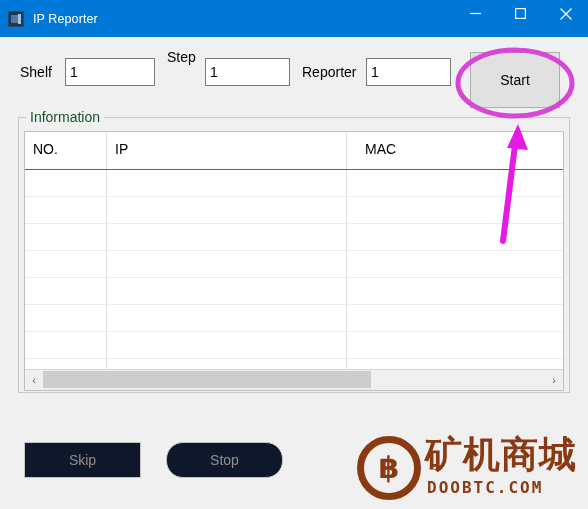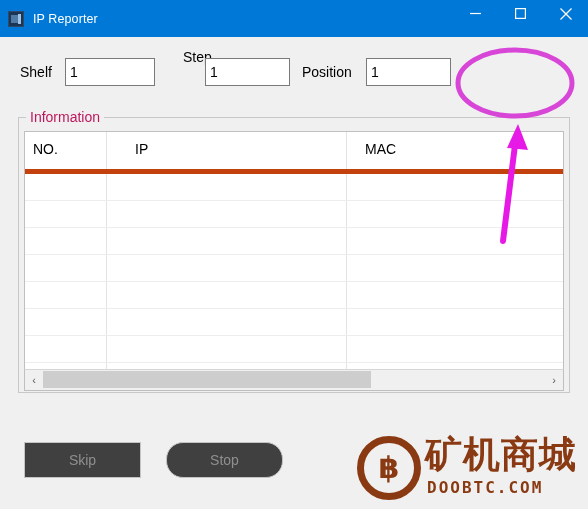--- a/index.html
+++ b/index.html
@@ -116,38 +116,38 @@
     width: 552px; height: 276px;
     border: 1px solid #c8c8c8;
     box-sizing: border-box;
   }
   #info-group-label {
     position: absolute;
     left: 26px; top: 109px;
     background: #f0f0f0;
     padding: 0 4px;
     font-size: 14px;
-    color: #be185d;
+    color: #14532d;
   }
 
   
   #info-table {
     position: absolute;
     left: 24px; top: 131px;
     width: 540px; height: 238px;
     background: #ffffff;
     border: 1px solid #bfbfbf;
     border-bottom: none;
     box-sizing: border-box;
     overflow: hidden;
   }
   #table-head {
     position: relative;
     height: 37px;
-    border-bottom: 5px solid #c2410c;
+    border-bottom: 1px solid #c2410c;
     padding-left: 40px;
   }
   .th {
     position: absolute;
     top: 9px;
     font-size: 14px;
     color: #000000;
   }
   .col-div {
     position: absolute;
@@ -201,21 +201,21 @@
     top: 442px;
     height: 36px;
     box-sizing: border-box;
     font-family: "Liberation Sans", sans-serif;
     font-size: 14px;
     display: flex;
     align-items: center;
     justify-content: center;
   }
   .btn-disabled {
-    background: #404040;
+    background: #0f172a;
     border: 1px solid #c4c4c4;
     color: #8f8f8f;
   }
   .btn-enabled {
     background: #e8e8e8;
     border: 1px solid #bdbdbd;
     color: #000000;
   }
 
   
@@ -296,36 +296,37 @@
             <line x1="0.5" y1="0.5" x2="11.5" y2="11.5" stroke="#ffffff" stroke-width="1.2"></line>
             <line x1="11.5" y1="0.5" x2="0.5" y2="11.5" stroke="#ffffff" stroke-width="1.2"></line>
           </svg>
       </div>
     </div>
   </div>
 
   <div class="field-label" style="left:20px; top:64px;">Shelf</div>
   <input class="text-input" style="left: 65px; top: 58px; width: 90px;" value="1">
 
-  <div class="field-label" style="left:167px; top:49px;margin-left:16px;">Step</div>
+  <div class="field-label" style="left:167px; top:49px;">Step</div>
   <input class="text-input" style="left: 205px; top: 58px; width: 85px;" value="1">
 
-  <div class="field-label" style="left:302px; top:64px;">Position</div>
+  <div class="field-label" style="left:302px; top:64px;">Reporter</div>
   <input class="text-input" style="left: 366px; top: 58px; width: 85px;" value="1">
 
+  <div id="start-button">Start</div>
 
   <div id="info-group"></div>
   <div id="info-group-label">Information</div>
 
   <div id="info-table">
     <div class="col-div" style="left:81px;"></div>
     <div class="col-div" style="left:321px;"></div>
     <div id="table-head">
       <div class="th" style="left:8px;">NO.</div>
-      <div class="th" style="left:90px;margin-left:20px;">IP</div>
+      <div class="th" style="left:90px;">IP</div>
       <div class="th" style="left:340px;">MAC</div>
     </div>
     <div id="table-body">
         <div class="table-row"></div>
         <div class="table-row"></div>
         <div class="table-row"></div>
         <div class="table-row"></div>
         <div class="table-row"></div>
         <div class="table-row"></div>
         <div class="table-row"></div>

